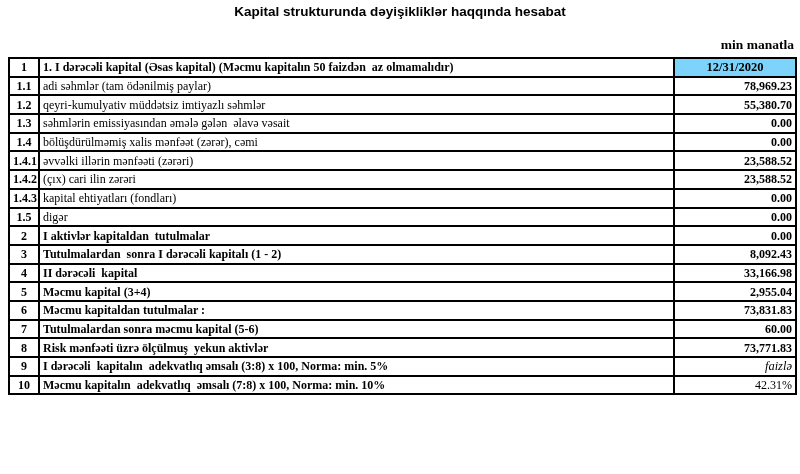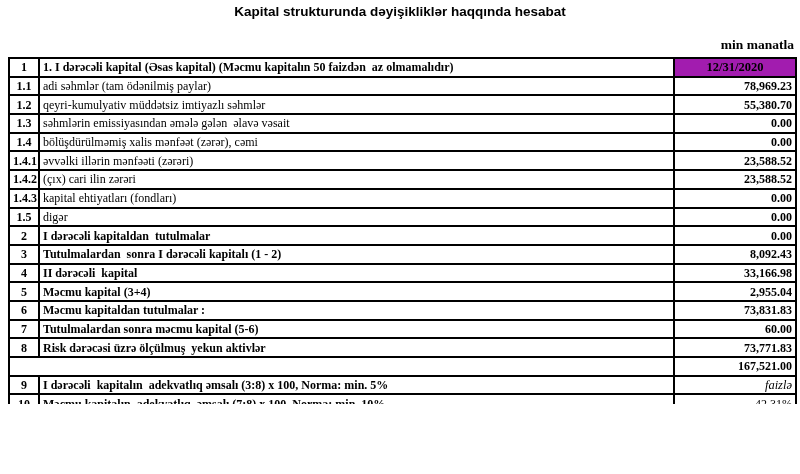--- a/index.html
+++ b/index.html
@@ -47,21 +47,21 @@
     font-weight:normal;
   }
   td.lbl.bold{font-weight:bold;border-radius:6px;}
   td.val{
     text-align:right;
     font-weight:bold;
     white-space:pre;
   }
   td.val.kind-date{
     text-align:center;
-    background:#a21caf;
+    background:#7dd3fc;
     font-weight:bold;
     font-size:12.5px;
   }
   td.val.kind-italic{
     font-style:italic;
     font-weight:normal;
     font-size:12.5px;
   }
   td.val.kind-percent{
     font-weight:normal;
@@ -122,21 +122,21 @@
           <td class="lbl">kapital ehtiyatları (fondları)</td>
           <td class="val">0.00</td>
         </tr>
         <tr>
           <td class="num">1.5</td>
           <td class="lbl">digər</td>
           <td class="val">0.00</td>
         </tr>
         <tr>
           <td class="num">2</td>
-          <td class="lbl bold">I dərəcəli kapitaldan  tutulmalar</td>
+          <td class="lbl bold">I aktivlər kapitaldan  tutulmalar</td>
           <td class="val">0.00</td>
         </tr>
         <tr>
           <td class="num">3</td>
           <td class="lbl bold">Tutulmalardan  sonra I dərəcəli kapitalı (1 - 2)</td>
           <td class="val">8,092.43</td>
         </tr>
         <tr>
           <td class="num">4</td>
           <td class="lbl bold">II dərəcəli  kapital</td>
@@ -152,26 +152,22 @@
           <td class="lbl bold">Məcmu kapitaldan tutulmalar :</td>
           <td class="val">73,831.83</td>
         </tr>
         <tr>
           <td class="num">7</td>
           <td class="lbl bold">Tutulmalardan sonra məcmu kapital (5-6)</td>
           <td class="val">60.00</td>
         </tr>
         <tr>
           <td class="num">8</td>
-          <td class="lbl bold">Risk dərəcəsi üzrə ölçülmuş  yekun aktivlər</td>
+          <td class="lbl bold">Risk mənfəəti üzrə ölçülmuş  yekun aktivlər</td>
           <td class="val">73,771.83</td>
-        </tr>
-        <tr>
-          <td class="merged" colspan="2"></td>
-          <td class="val">167,521.00</td>
         </tr>
         <tr>
           <td class="num">9</td>
           <td class="lbl bold">I dərəcəli  kapitalın  adekvatlıq əmsalı (3:8) x 100, Norma: min. 5%</td>
           <td class="val kind-italic">faizlə</td>
         </tr>
         <tr>
           <td class="num">10</td>
           <td class="lbl bold">Məcmu kapitalın  adekvatlıq  əmsalı (7:8) x 100, Norma: min. 10%</td>
           <td class="val kind-percent">42.31%</td>

